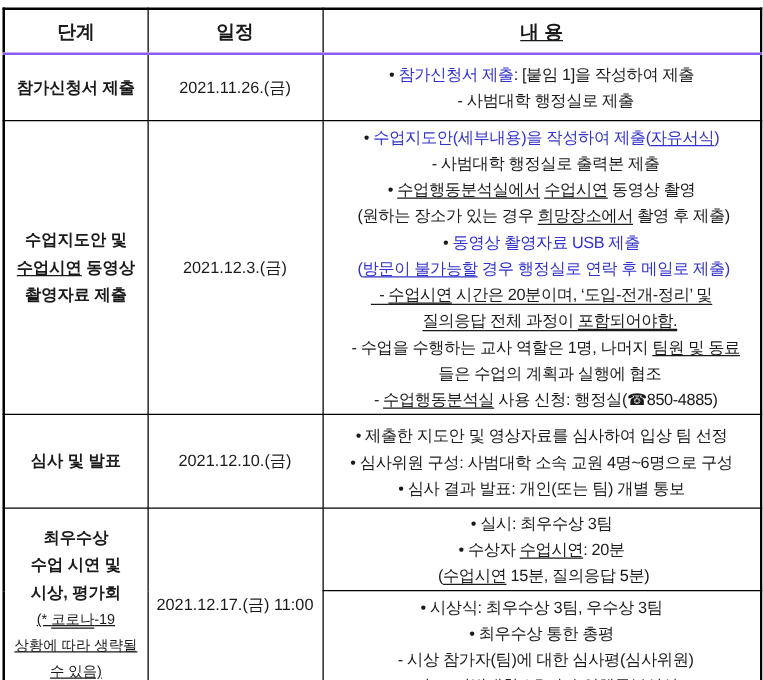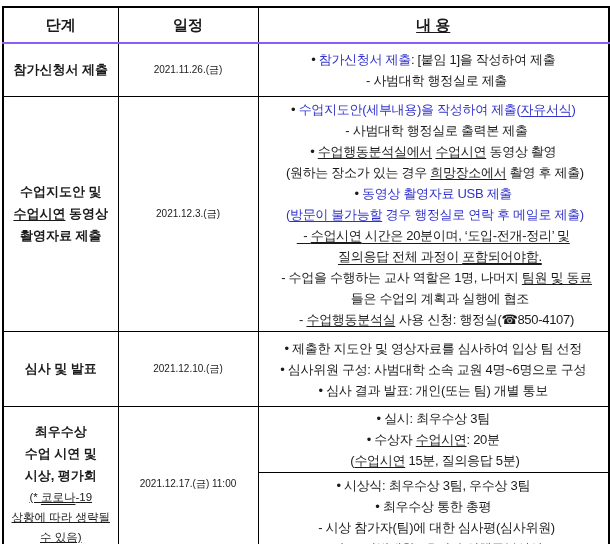--- a/index.html
+++ b/index.html
@@ -21,21 +21,21 @@
   th,td{border:1px solid #000;background:#fff;vertical-align:middle;}
   thead th{
     border-bottom:2px solid #8b5cf6;
     font-size:15px;font-weight:bold;
     height:26px;text-align:center;padding:4px;
   }
   td.stage{
     text-align:center;font-weight:bold;font-size:13px;padding:2px 2px;
   }
   td.sched{
-    text-align:center;font-size:10px;padding:0 2px;white-space:nowrap;
+    text-align:center;font-size:13px;padding:0 2px;white-space:nowrap;
   }
   td.content{
     padding:1px 4px;font-size:13px;text-align:center;
   }
   .ln{
     line-height:21px;white-space:pre;letter-spacing:-0.3px;
     overflow:hidden;
   }
   td.stage .ln{line-height:22px;white-space:normal;letter-spacing:0;}
   td.stage .ln.small{line-height:20px;text-decoration:underline;}
@@ -103,21 +103,21 @@
             <div class="ln"><span>• </span><span class="blue">수업지도안(세부내용)을 작성하여 제출(</span><span class="blue w">자유서식</span><span class="blue">)</span></div>
             <div class="ln"><span>  - 사범대학 행정실로 출력본 제출</span></div>
             <div class="ln"><span>• </span><span class="w">수업행동분석실에서</span><span> </span><span class="w">수업시연</span><span> 동영상 촬영</span></div>
             <div class="ln"><span> (원하는 장소가 있는 경우 </span><span class="w">희망장소에서</span><span> 촬영 후 제출)</span></div>
             <div class="ln"><span>• </span><span class="blue">동영상 촬영자료 USB 제출</span></div>
             <div class="ln"><span> </span><span class="blue">(</span><span class="blue w">방문이 불가능할</span><span class="blue"> 경우 행정실로 연락 후 메일로 제출)</span></div>
             <div class="ln"><span class="u">  - </span><span class="u"><span class="w">수업시연</span></span><span class="u"> 시간은 20분이며, ‘도입-전개-정리’ 및</span></div>
             <div class="ln"><span>    </span><span class="u">질의응답 전체 과정이 </span><span class="u"><span class="w">포함되어야함.</span></span></div>
             <div class="ln"><span>  - 수업을 수행하는 교사 역할은 1명, 나머지 </span><span class="w">팀원 및 동료</span></div>
             <div class="ln"><span>    들은 수업의 계획과 실행에 협조</span></div>
-            <div class="ln"><span>  - </span><span class="w">수업행동분석실</span><span> 사용 신청: 행정실(☎850-4107)</span></div>
+            <div class="ln"><span>  - </span><span class="w">수업행동분석실</span><span> 사용 신청: 행정실(☎850-4885)</span></div>
           </td>
         </tr>
         <tr class="row-review">
           <td class="stage" rowspan="1">
             <div class="ln"><span class="b">심사 및 발표</span></div>
           </td>
           <td class="sched" rowspan="1">2021.12.10.(금)</td>
           <td class="content">
             <div class="ln"><span>• 제출한 지도안 및 영상자료를 심사하여 입상 팀 선정</span></div>
             <div class="ln"><span>• 심사위원 구성: 사범대학 소속 교원 4명~6명으로 구성</span></div>

